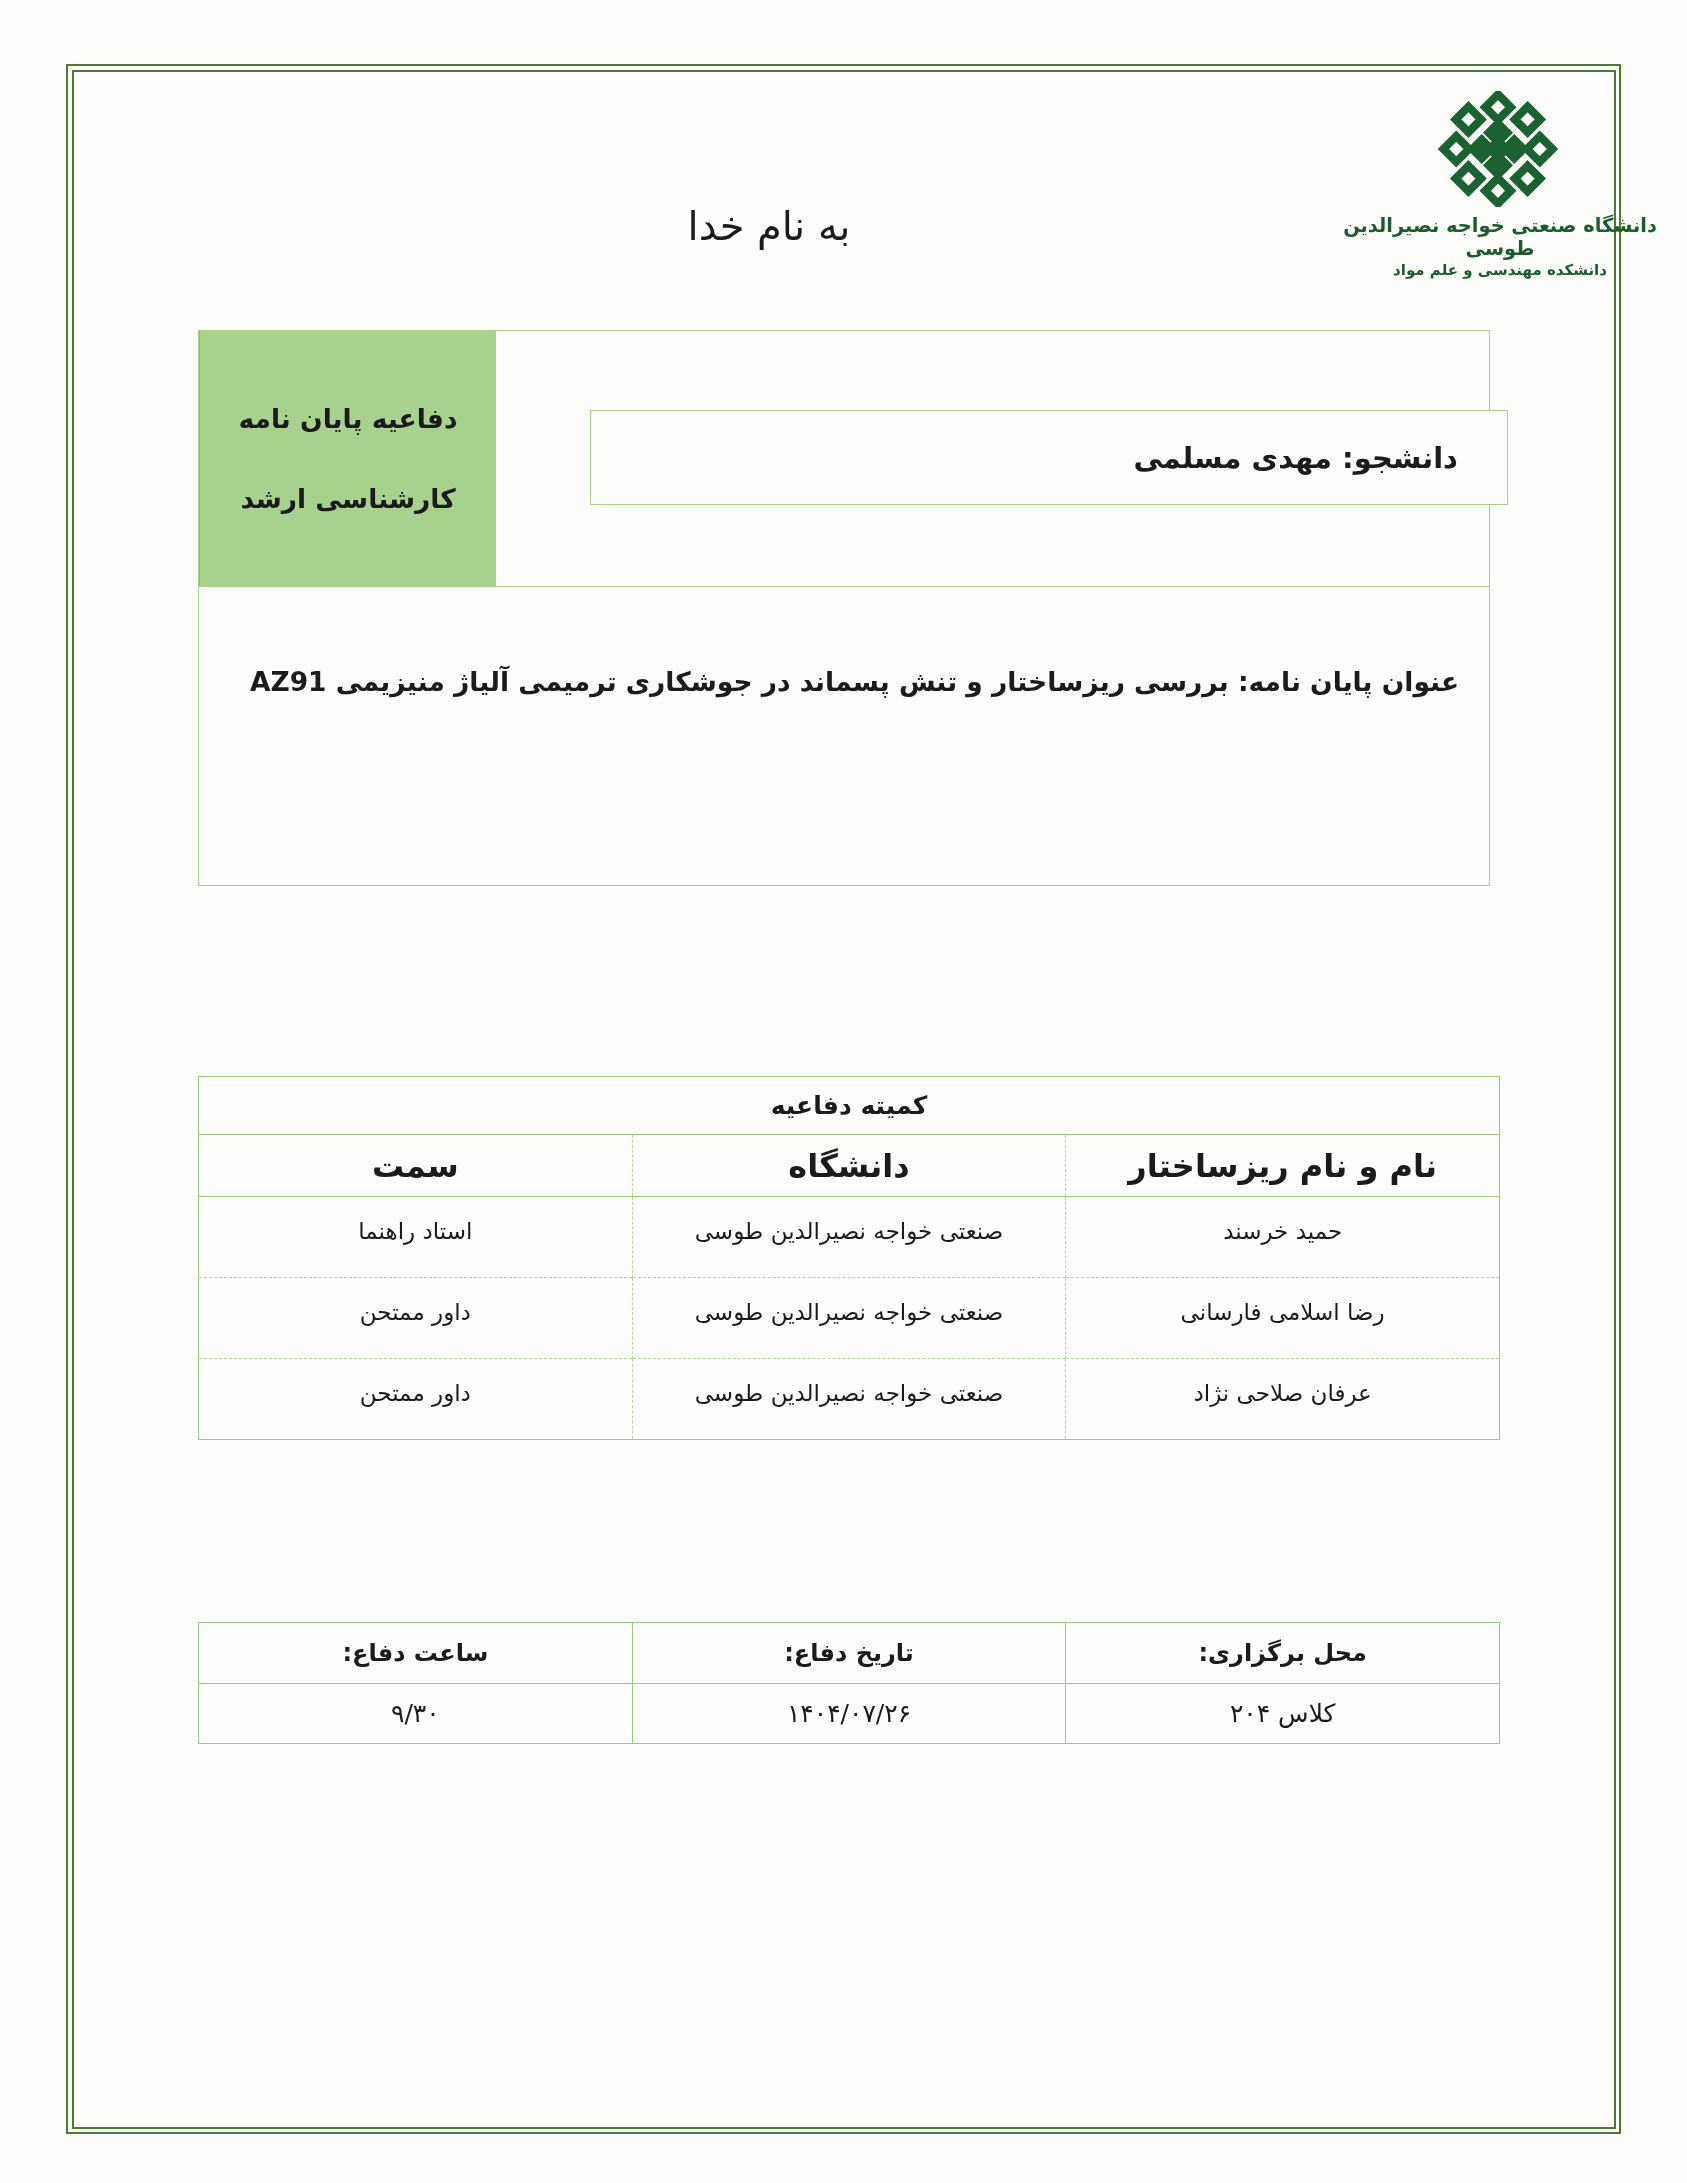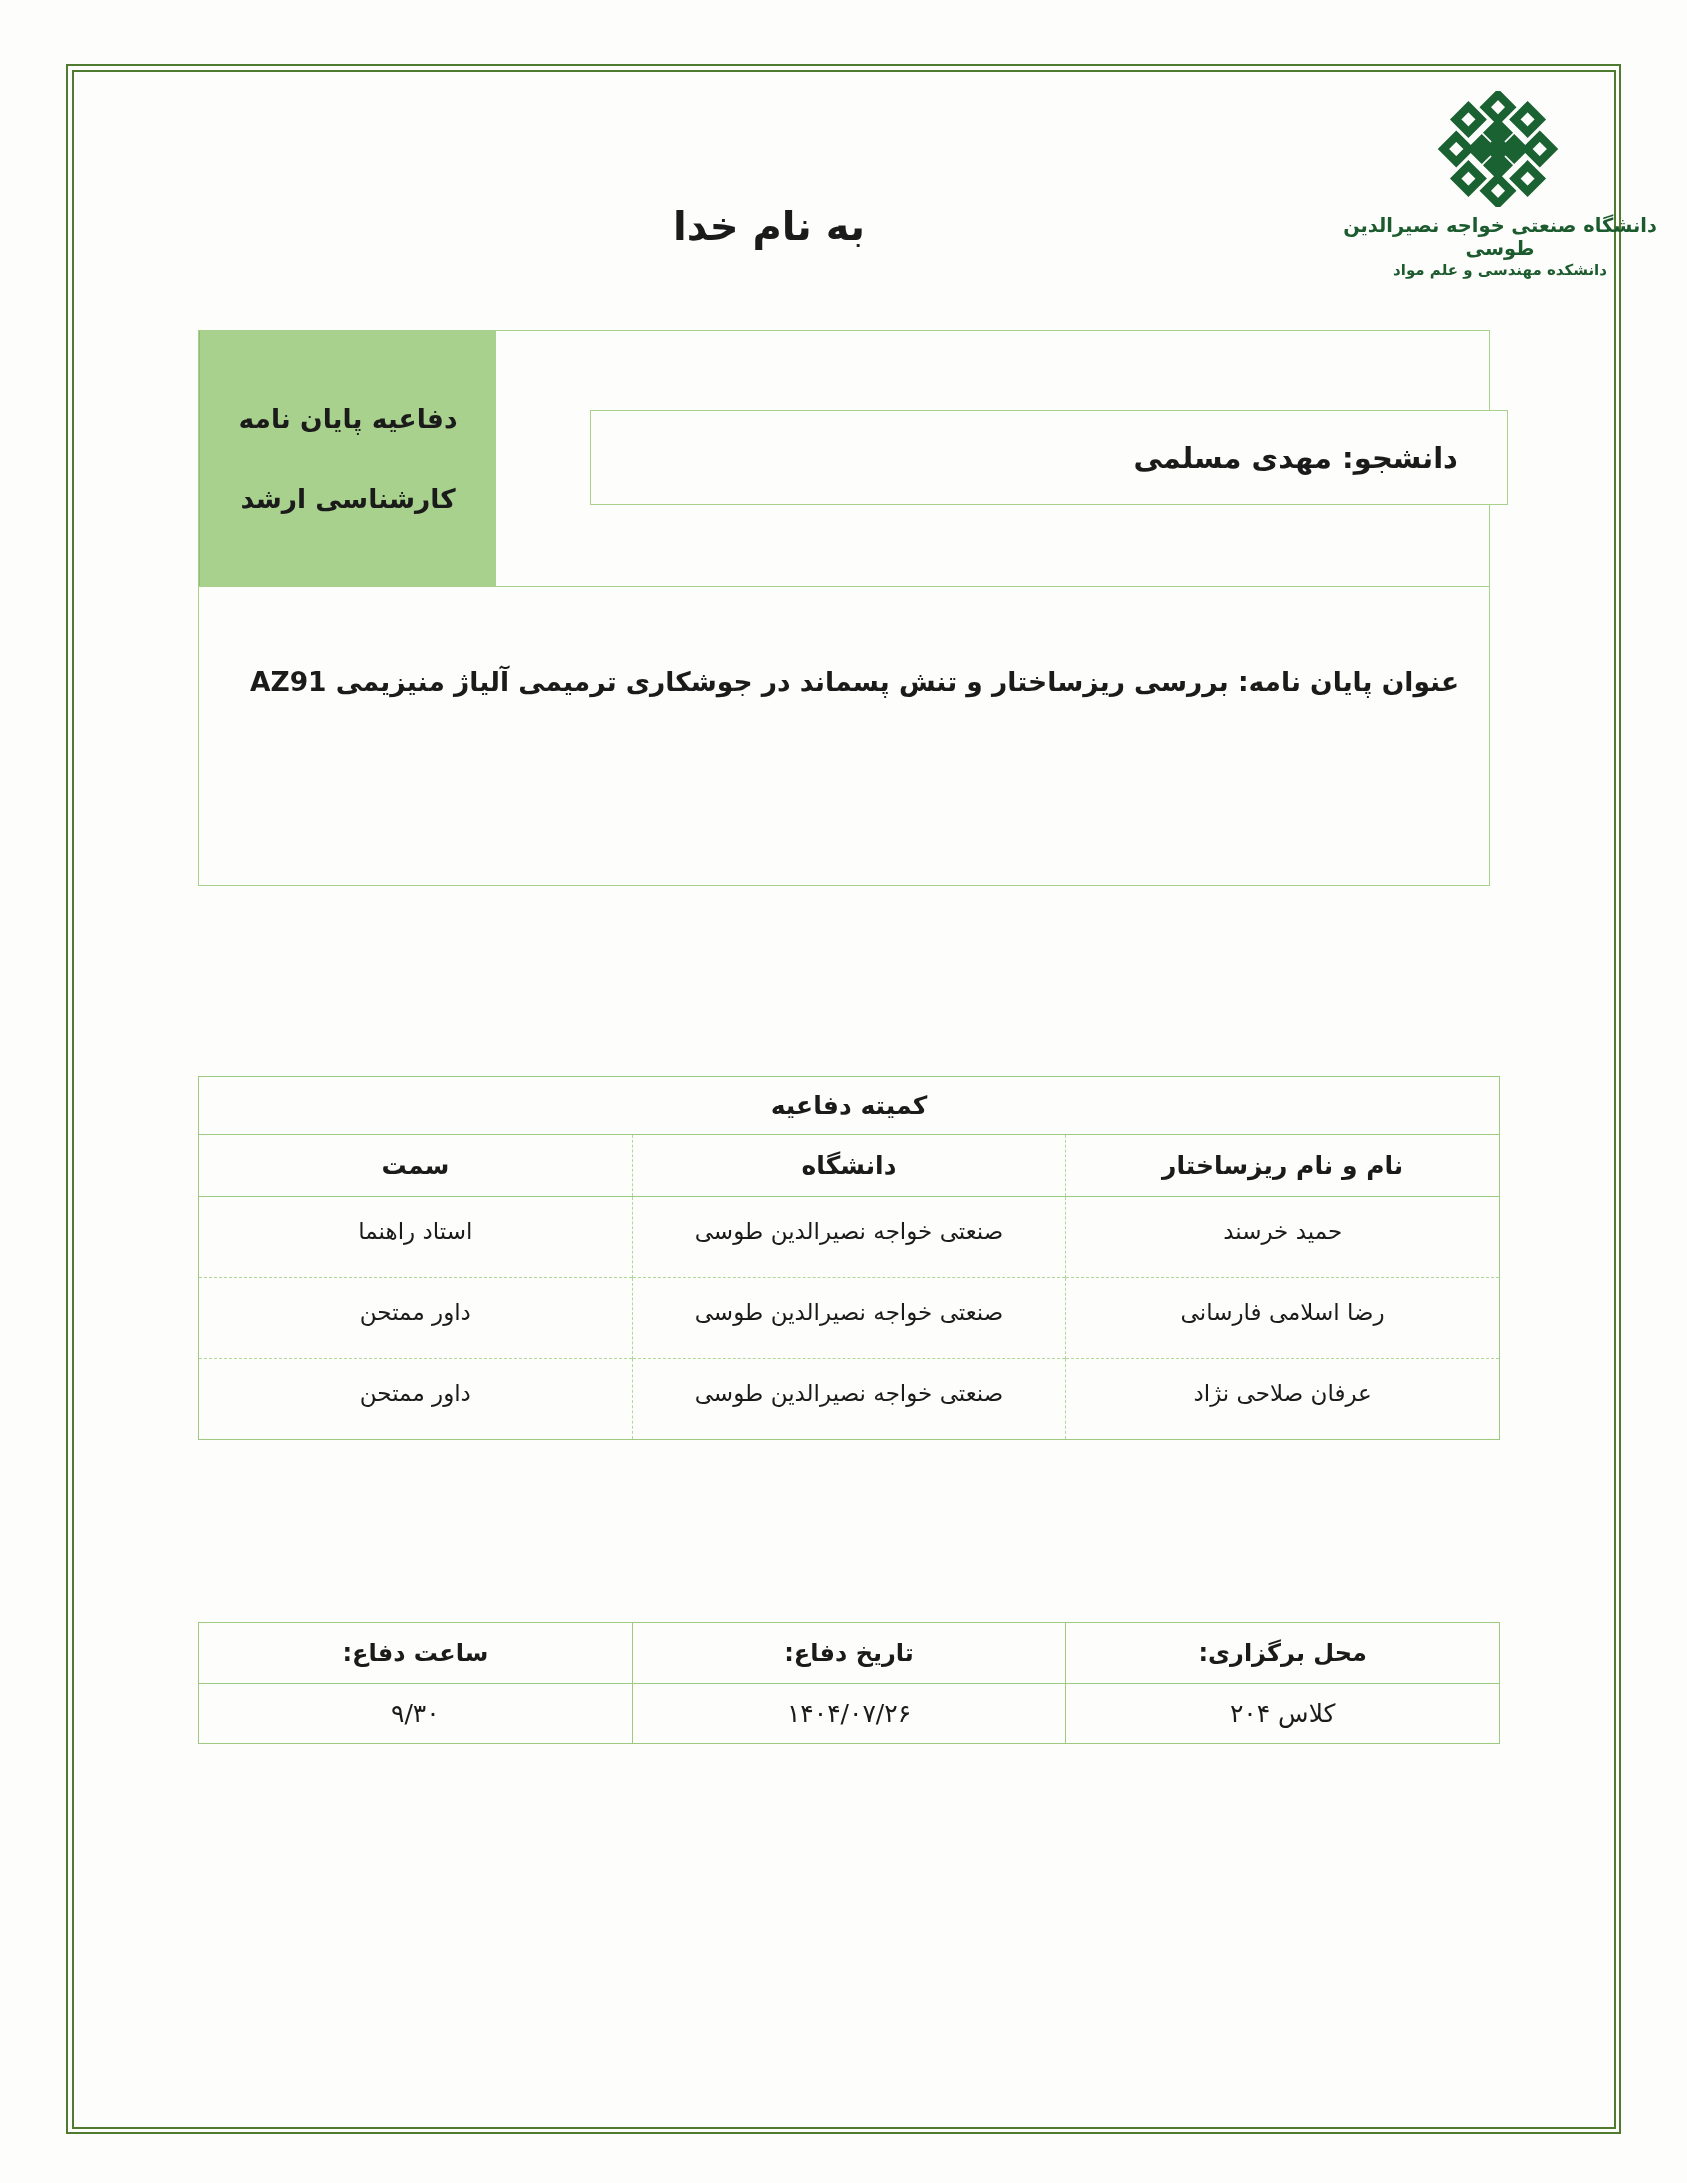--- a/index.html
+++ b/index.html
@@ -52,21 +52,21 @@
     font-weight: 600;
     color: #1c5b2e;
   }
   
   .bismillah {
     position: absolute;
     left: 650px; top: 203px;
     width: 238px;
     text-align: center;
     font-size: 40px;
-    font-weight: bold;
+    font-weight: normal;
   }
   
   .form-row1 {
     position: absolute;
     left: 198px; top: 330px;
     width: 1292px; height: 257px;
     border: 0.9px solid #a9d18e;
   }
   .defense-type-box {
     position: absolute;
@@ -128,21 +128,21 @@
     vertical-align: middle;
   }
   .c-title td {
     height: 58px;
     font-size: 25px;
     font-weight: bold;
     border-bottom: 1.8px solid #9dca7f;
   }
   .c-head td {
     height: 62px;
-    font-size: 25px;
+    font-size: 32px;
     font-weight: bold;
     border-bottom: 1.8px solid #9dca7f;
   }
   .c-row td {
     height: 81px;
     font-size: 23px;
     padding-bottom: 12.4px;
     border-top: 0.9px dashed #b2d79a;
   }
   .c-head td + td,

